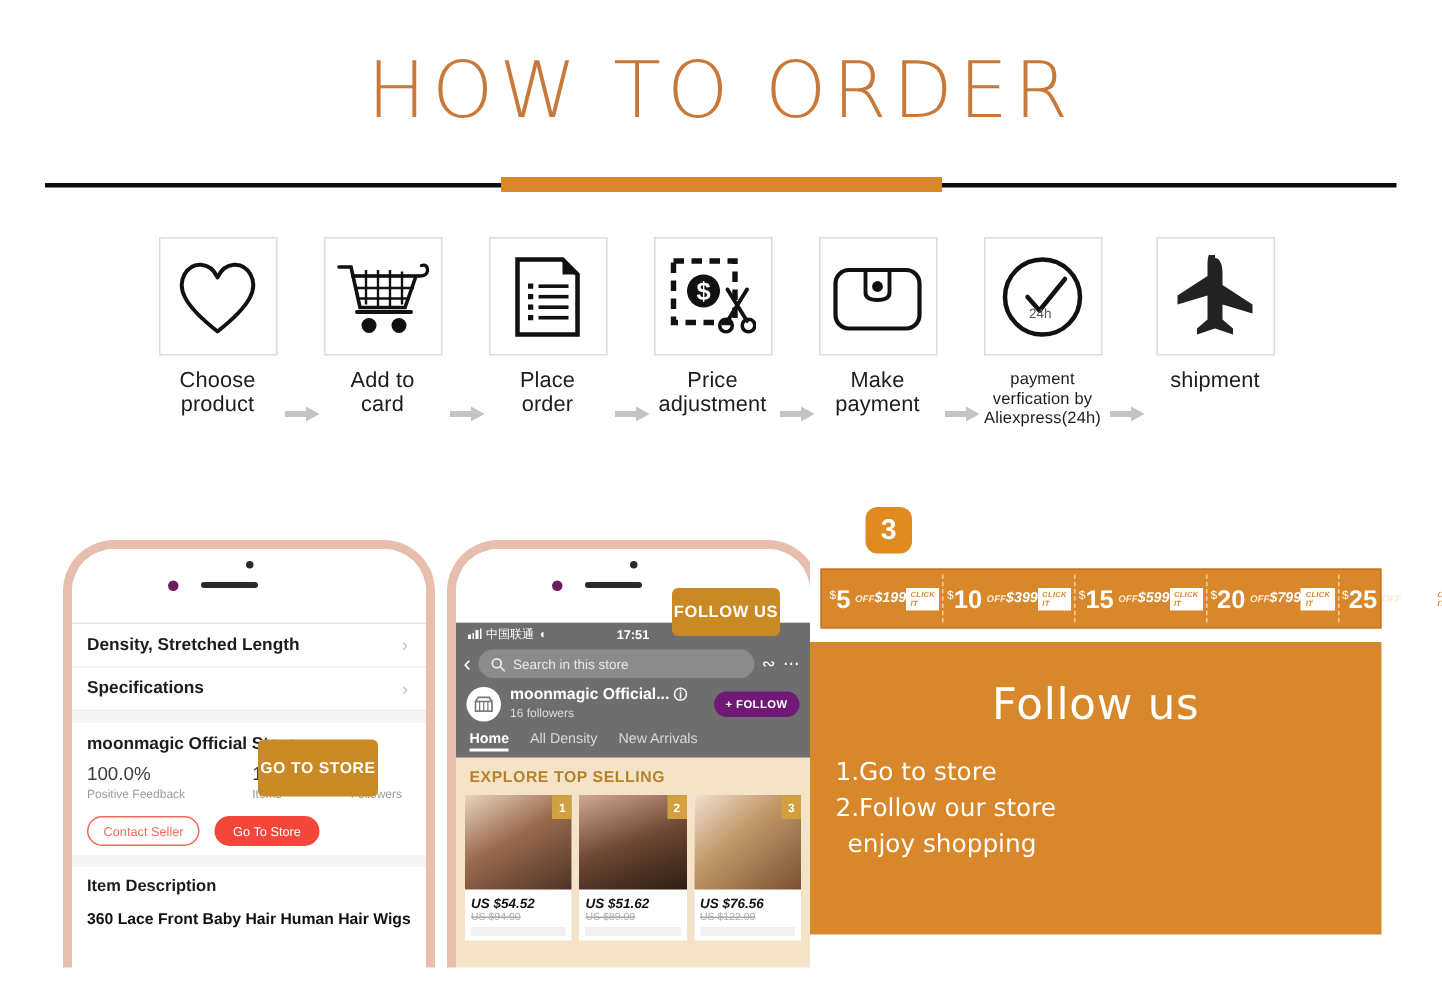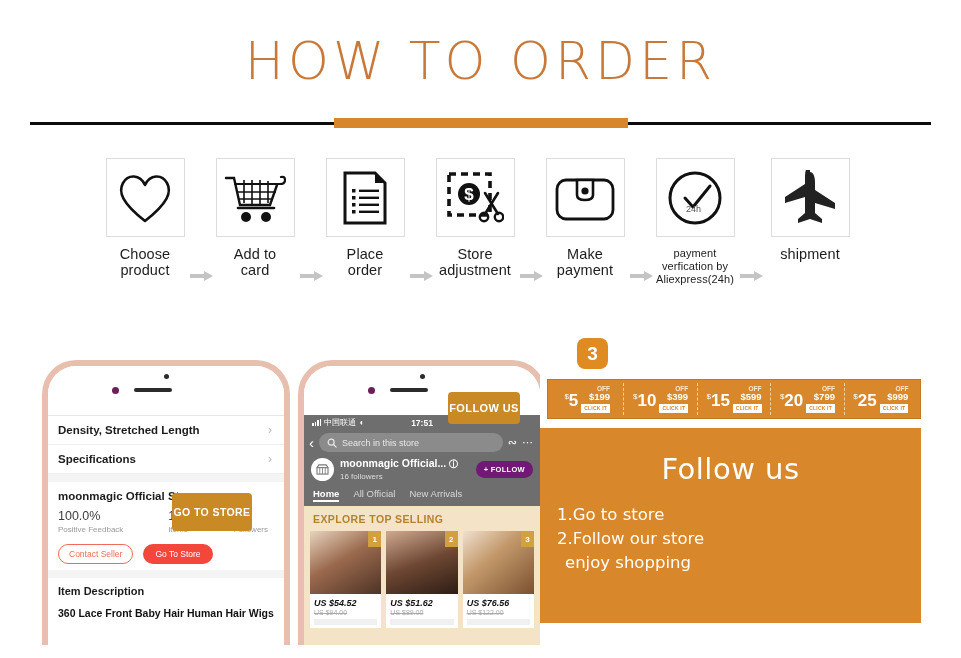--- a/index.html
+++ b/index.html
@@ -177,21 +177,21 @@
   }
   .coupon {
     flex:1; position:relative;
     border-right:1px dashed #f0d0a4;
     display:flex; align-items:center; justify-content:center; gap:3px;
     padding:0 2px;
   }
   .coupon:last-child { border-right:none; }
   .c-amt { color:#fff; font-size:17px; font-weight:700; line-height:18px; }
   .c-amt sup { font-size:8px; vertical-align:super; font-weight:400; }
-  .c-right { display:flex; flex-direction:column; align-items:flex-end; }
+  .c-right { display:flex; flex-direction:row; align-items:center;font-style:italic; }
   .c-off { color:#ffe9cf; font-size:6.5px; font-weight:700; line-height:7px; }
   .c-min { color:#fff; font-size:9.5px; font-weight:700; line-height:10px; }
   .c-click {
     background:#fff; color:#d8872a; font-size:5px; font-weight:700;
     padding:1.5px 3px; margin-top:1.5px; line-height:6px; letter-spacing:0.2px;
   }
   .follow-panel {
     position:absolute; left:540px; top:428px; width:381px; height:195px;
     background:#d8872a;
   }
@@ -293,21 +293,21 @@
         <svg width="58" height="56" viewBox="0 0 58 56">
           <rect x="3" y="4" width="41" height="41" fill="none" stroke="#111" stroke-width="3.6" stroke-dasharray="7 5"></rect>
           <circle cx="23" cy="24" r="11" fill="#111"></circle>
           <text x="23" y="30" text-anchor="middle" font-family="'Liberation Sans',sans-serif" font-size="17" font-weight="700" fill="#fff">$</text>
           <path d="M39 23 L52 44 M52 23 L39 44" stroke="#111" stroke-width="2.6" stroke-linecap="round"></path>
           <circle cx="38" cy="47" r="4.2" fill="none" stroke="#111" stroke-width="2.4"></circle>
           <circle cx="53" cy="47" r="4.2" fill="none" stroke="#111" stroke-width="2.4"></circle>
         </svg>
       </div>
       <div class="step-label">
-        <span>Store</span><br>
+        <span>Price</span><br>
         <span>adjustment</span>
       </div>
     </div>
     <div class="arrow" style="left:520px;">
       <svg width="24" height="12" viewBox="0 0 24 12">
           <path d="M0 4 h14 V1 l9 5 -9 5 V8 H0 Z" fill="#c4c4c4"></path>
         </svg>
     </div>
 
     <div class="step" style="left:539px;">
@@ -456,21 +456,21 @@
               <div class="p2-store-name">
                 <span>moonmagic Official...</span>
                 <span style="font-size:9px;">ⓘ</span>
               </div>
               <div class="p2-followers">16 followers</div>
             </div>
             <div class="btn-follow">+ FOLLOW</div>
           </div>
           <div class="p2-tabs">
             <span class="p2-tab active">Home</span>
-            <span class="p2-tab">All Official</span>
+            <span class="p2-tab">All Density</span>
             <span class="p2-tab">New Arrivals</span>
           </div>
         </div>
         <div class="p2-explore">EXPLORE TOP SELLING</div>
         <div class="p2-cards">
 
           <div class="p2-card">
             <div class="card-img" style="background:linear-gradient(150deg,#e8d3bd 0%,#9b6a4e 45%,#4d3326 100%);">
               <div class="rank">1</div>
             </div>

